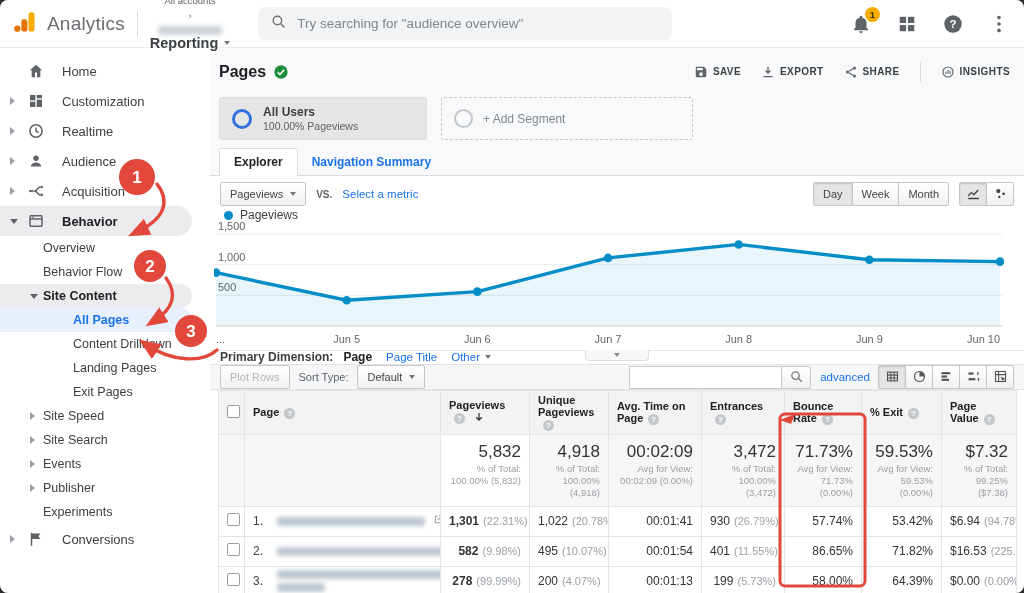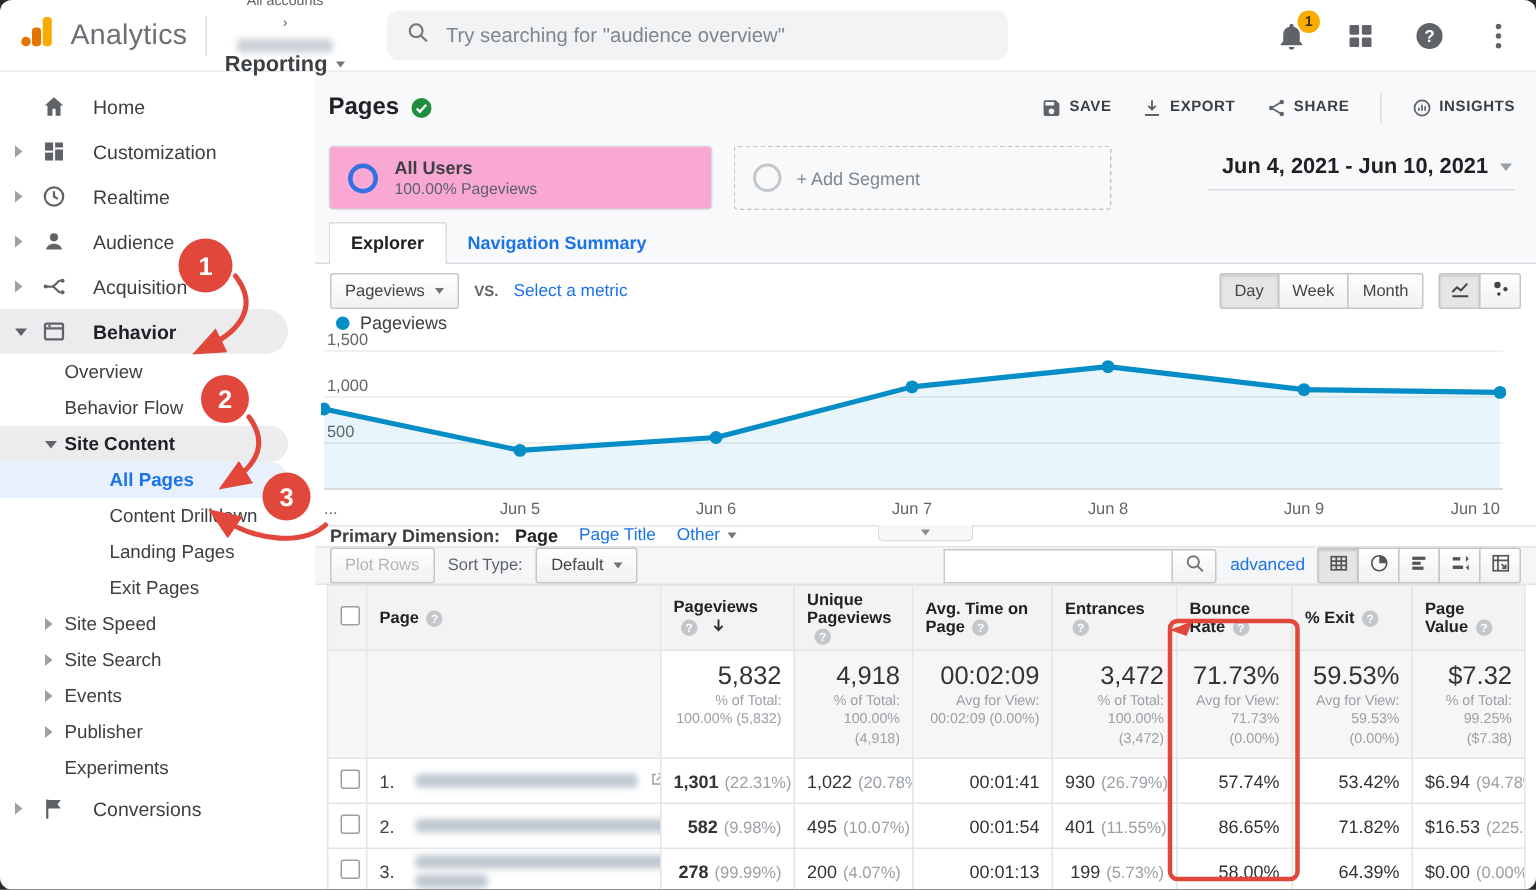--- a/index.html
+++ b/index.html
@@ -56,21 +56,21 @@
   .report-header{ height:47px; display:flex; align-items:center; padding:0 14px 0 9px; }
   .rh-title{ font-size:16px; font-weight:bold; color:#202124; }
   .rh-check{ width:16px; height:16px; margin-left:7px; }
   .rh-check svg{ width:16px; height:16px;}
   .rh-actions{ margin-left:auto; display:flex; align-items:center; gap:20px; }
   .rh-action{ display:flex; align-items:center; gap:5px; background:none; border:none; cursor:pointer;
     font-family:"Liberation Sans",sans-serif; font-size:10px; font-weight:bold; color:#3c4043; letter-spacing:.4px;}
   .rh-action svg{ width:14px; height:14px; }
   .rh-sep{ width:1px; height:20px; background:#dadce0; }
   .segment-band{ height:53px; display:flex; align-items:flex-start; padding:2px 14px 0 9px; }
-  .seg-card{ width:256px; height:43px; background:#f9a8d4; border:1px solid #dadce0; border-radius:3px;
+  .seg-card{ width:208px; height:43px; background:#e5e5e5; border:1px solid #dadce0; border-radius:3px;
     display:flex; align-items:center; padding:0 12px; gap:11px; cursor:pointer;}
   .seg-ring{ width:20px; height:20px; border-radius:50%; border:3px solid #3272e0; flex:none;}
   .seg-name{ font-size:12px; font-weight:bold; color:#3c4043; line-height:1.25;}
   .seg-sub{ font-size:10.5px; color:#5f6368; }
   .seg-add{ width:252px; height:43px; border:1px dashed #c4c7ca; border-radius:3px; margin-left:14px;
     display:flex; align-items:center; padding:0 12px; gap:10px; color:#80868b; font-size:12px; cursor:pointer; background:transparent;}
   .seg-add .seg-ring{ border-color:#c4c7ca; border-width:2px; width:19px; height:19px;}
   .daterange{ margin-left:auto; padding:6px 2px 7px 10px; border-bottom:1px solid #dadce0;
     display:flex; align-items:center; gap:8px; cursor:pointer; }
   .daterange .dr-text{ font-size:14.5px; font-weight:bold; color:#202124; }
@@ -395,24 +395,20 @@
             <span class="seg-ring"></span>
             <span>
               <div class="seg-name">All Users</div>
               <div class="seg-sub">100.00% Pageviews</div>
             </span>
           </div>
           <button class="seg-add">
             <span class="seg-ring"></span>
             <span>+ Add Segment</span>
           </button>
-          <div class="daterange">
-            <span class="dr-text">Jun 4, 2021 - Jun 10, 2021</span>
-            <span class="caret-sm" style="border-top-color:#9aa0a6; border-top-width:5px; border-left-width:4px; border-right-width:4px;"></span>
-          </div>
         </div>
         <div class="tabbar" id="tabbar">
             <div class="tab active">Explorer</div>
             <div class="tab inactive">Navigation Summary</div>
           </div>
       </div>
 
       <div class="metric-row">
         <button class="btn">
           <span>Pageviews</span>

